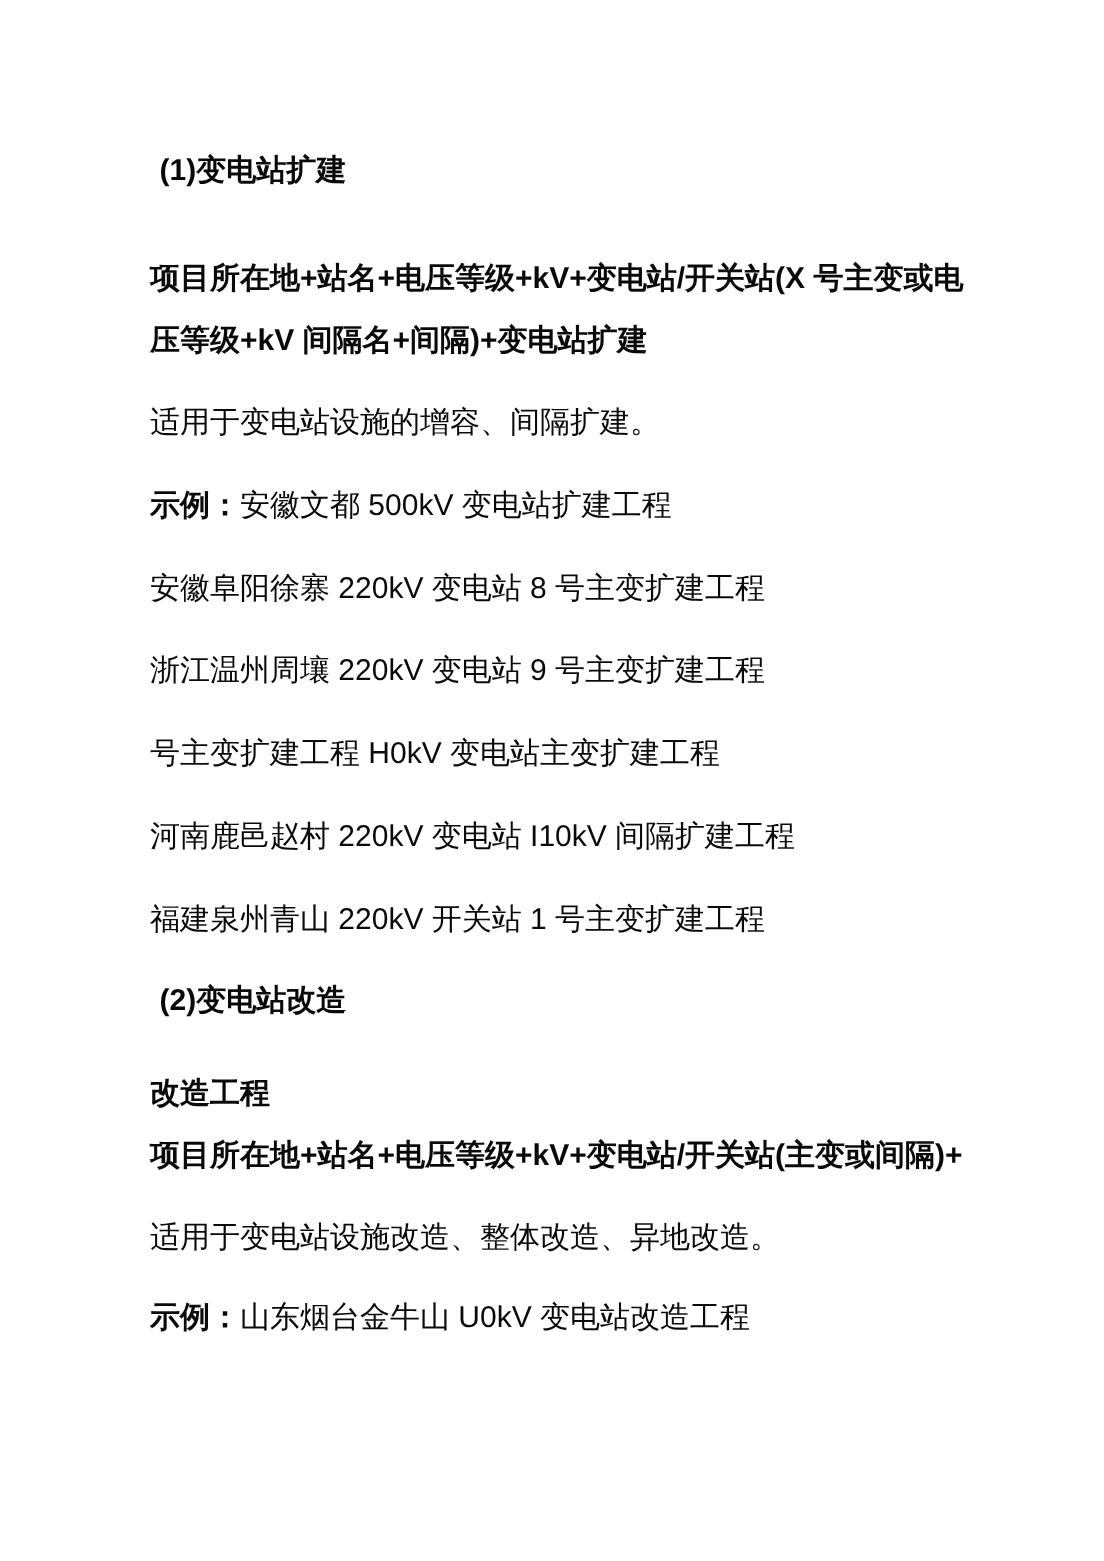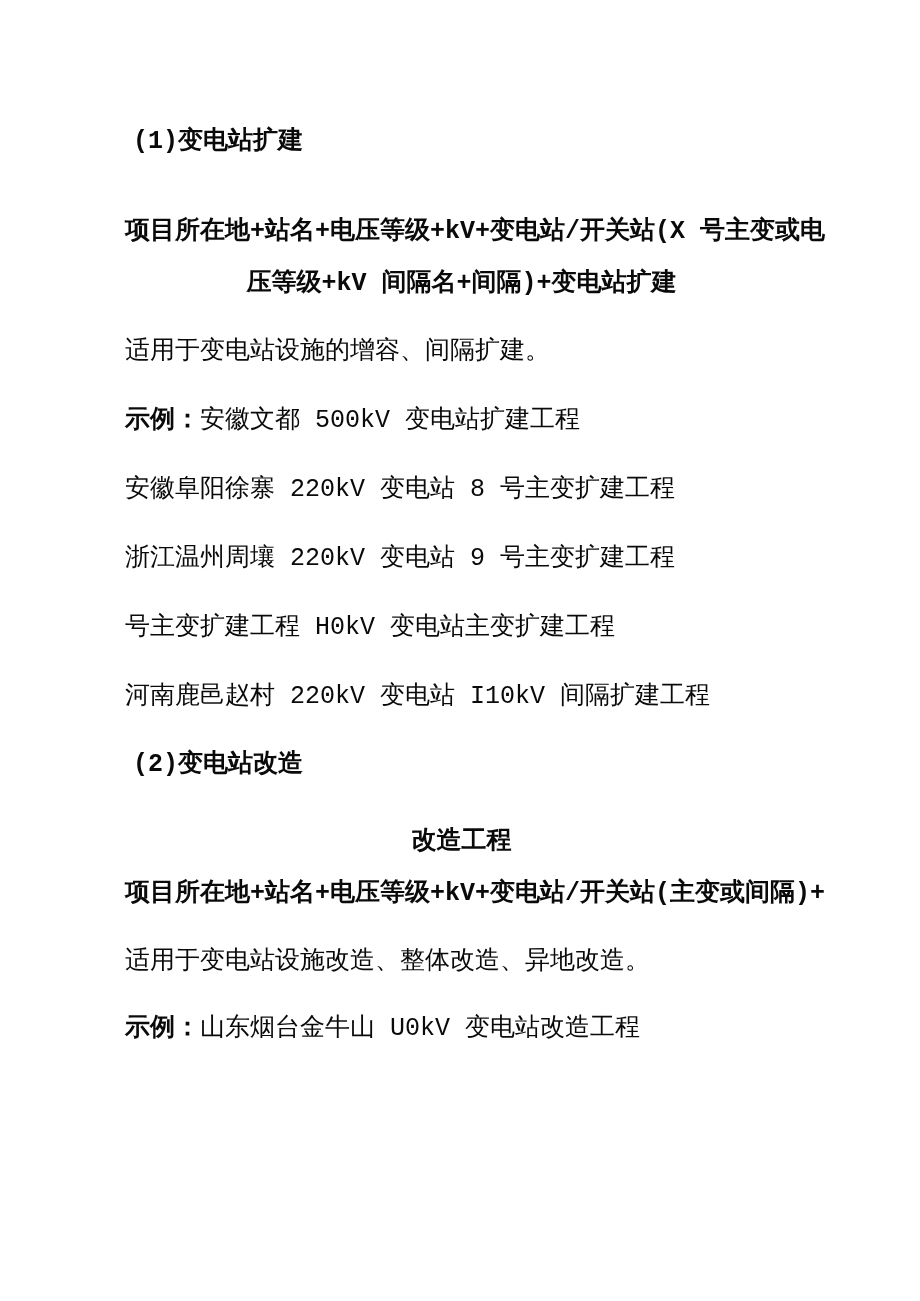--- a/index.html
+++ b/index.html
@@ -12,37 +12,36 @@
     height: 1301px;
     overflow: hidden;
   }
   .page {
     box-sizing: border-box;
     width: 920px;
     height: 1301px;
     padding: 116px 122px 0 125px;
     background: #ffffff;
     color: #0a0a0a;
-    font-family: Liberation Mono, monospace;
+    font-family: Liberation Sans, sans-serif;
     font-size: 25px;
     line-height: 52px;
   }
   .line {
     white-space: nowrap;
   }
   .b {
     font-weight: bold;
   }
   .heading {
     font-weight: bold;
     margin-left: 8px;
   }
   .formula {
     font-weight: bold;
-    text-align: center;
   }
   .formula .fline {
     display: block;
     white-space: nowrap;
   }
   
   .mt38 { margin-top: 38px; }
   .mt25 { margin-top: 25px; }
   .mt16 { margin-top: 16px; }
   .mt17 { margin-top: 17px; }
@@ -67,20 +66,21 @@
   </div>
 
   <div class="line mt17">安徽阜阳徐寨 220kV 变电站 8 号主变扩建工程</div>
 
   <div class="line mt17">浙江温州周壤 220kV 变电站 9 号主变扩建工程</div>
 
   <div class="line mt17">号主变扩建工程 H0kV 变电站主变扩建工程</div>
 
   <div class="line mt17">河南鹿邑赵村 220kV 变电站 I10kV 间隔扩建工程</div>
 
+  <div class="line mt17">福建泉州青山 220kV 开关站 1 号主变扩建工程</div>
 
   <div class="line heading mt16">(2)变电站改造</div>
 
   <div class="formula mt25">
     <span class="fline">改造工程</span>
     <span class="fline">项目所在地+站名+电压等级+kV+变电站/开关站(主变或间隔)+</span>
   </div>
 
   <div class="line mt16">适用于变电站设施改造、整体改造、异地改造。</div>
 

